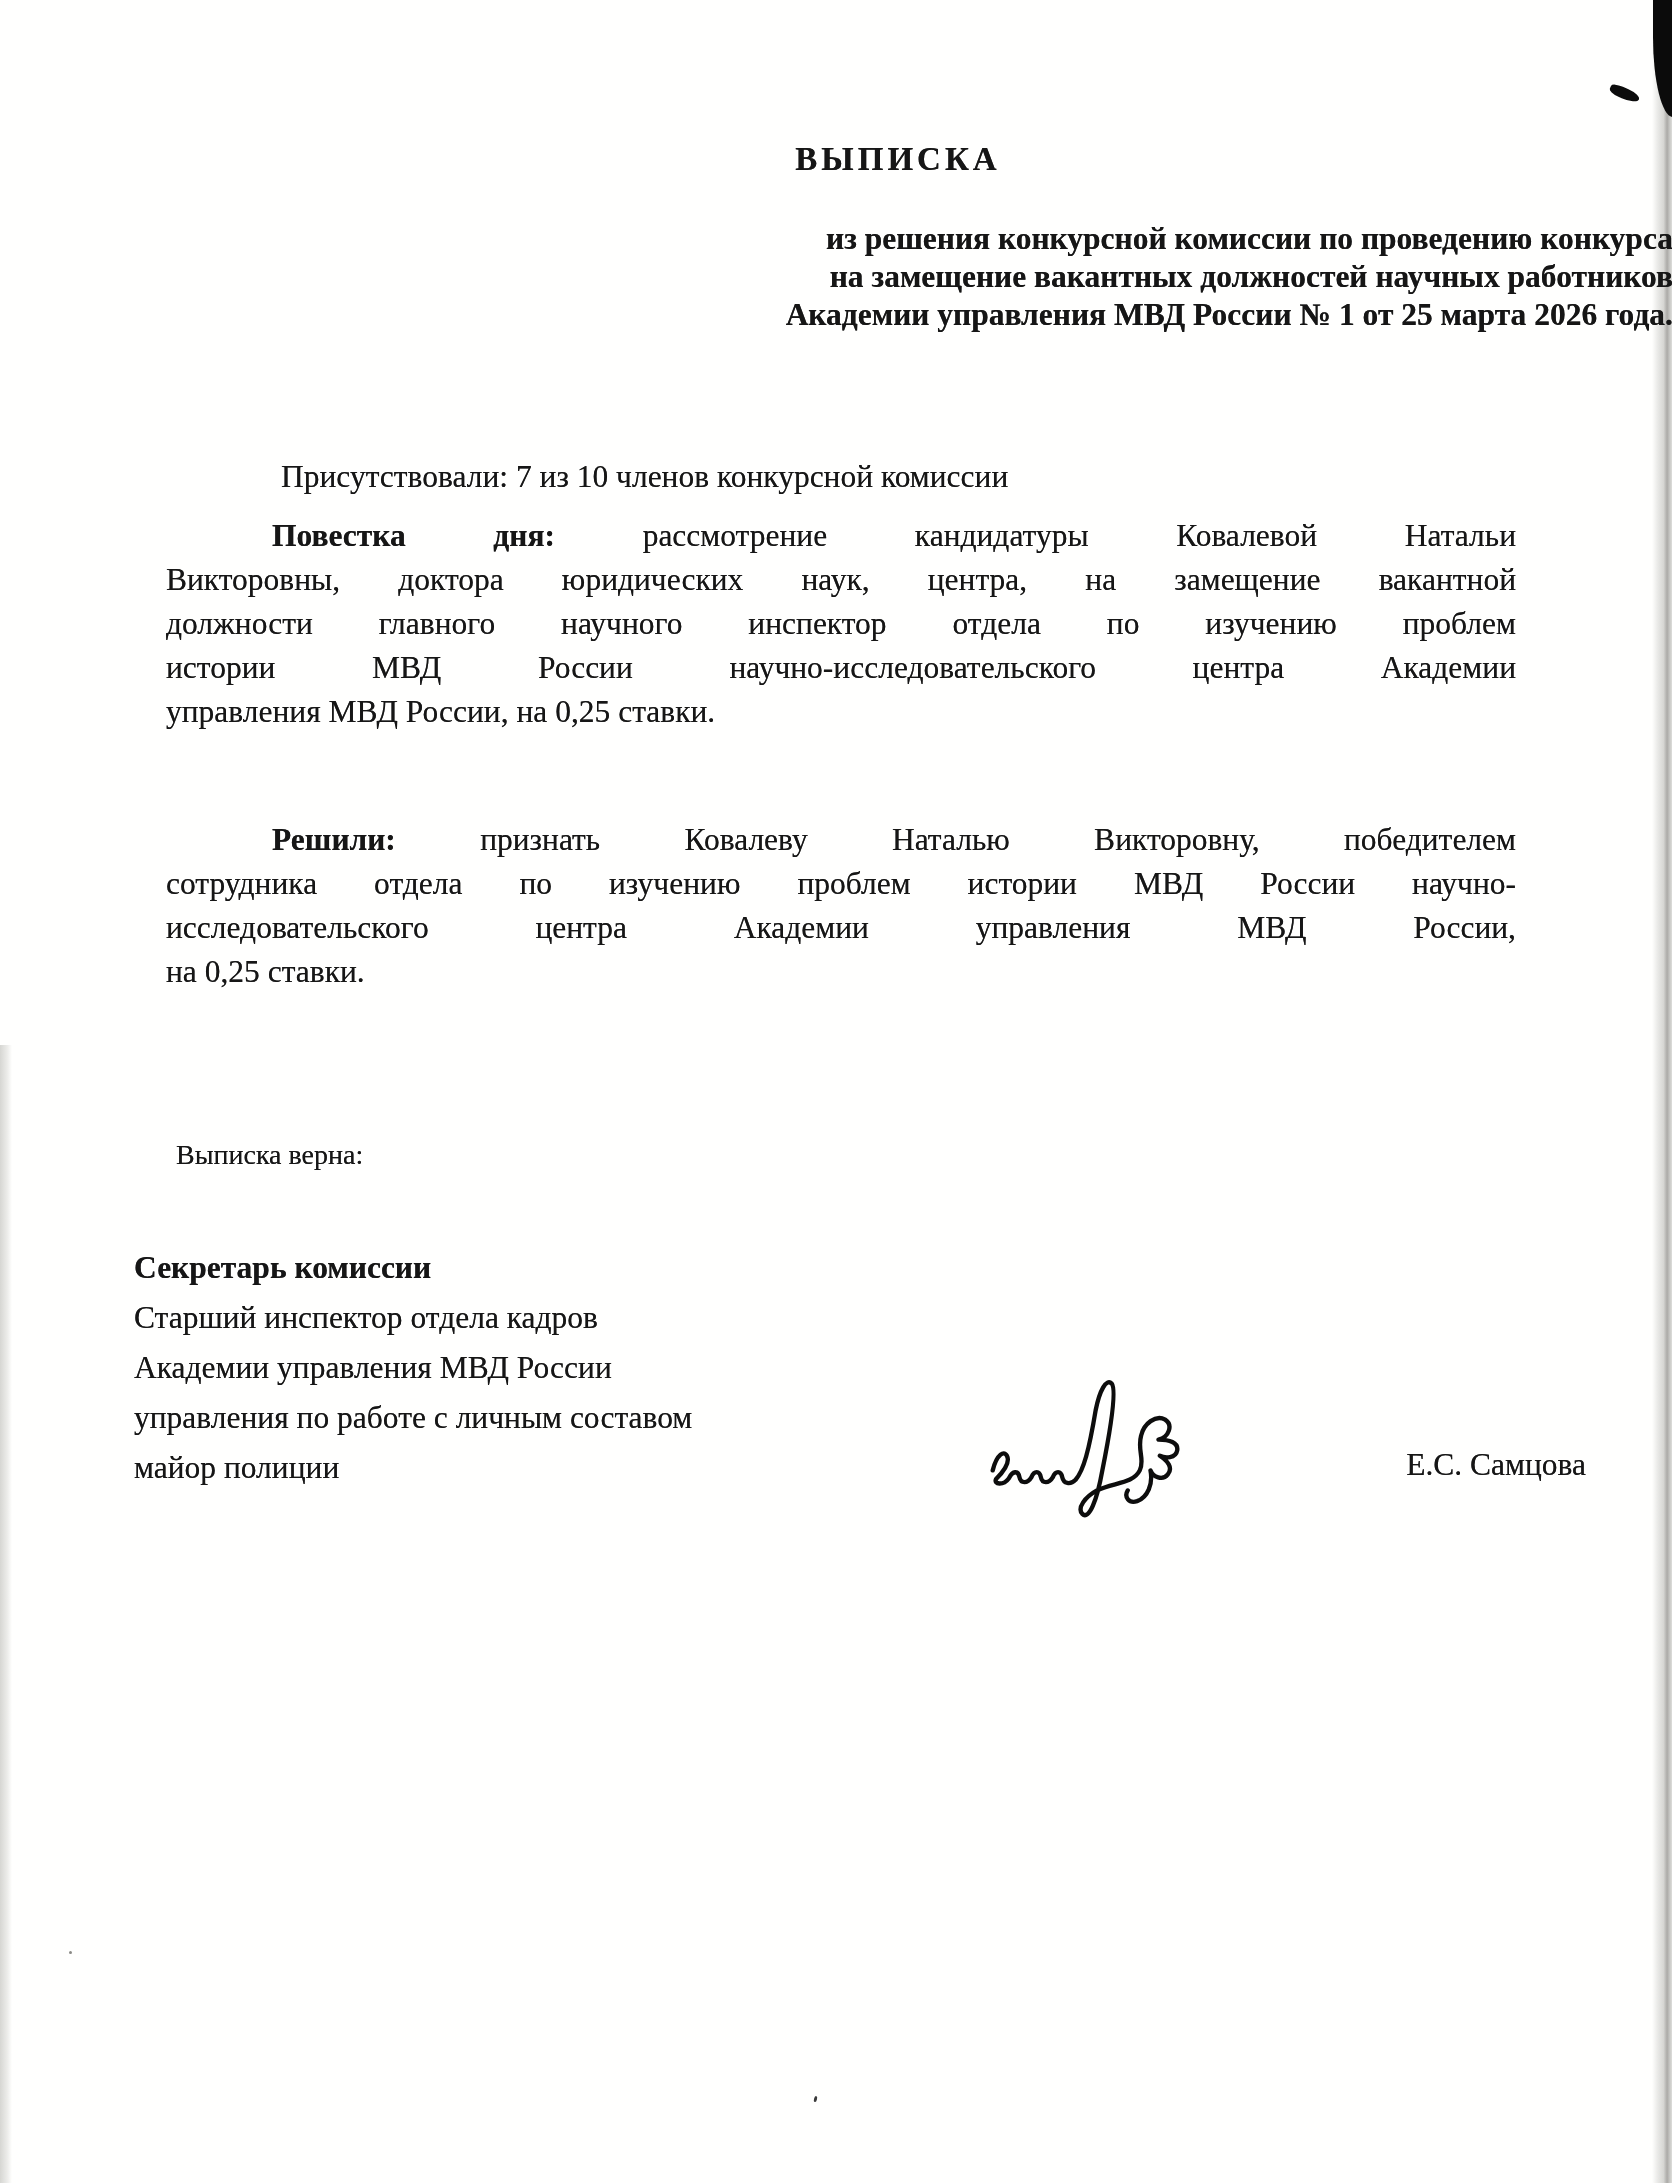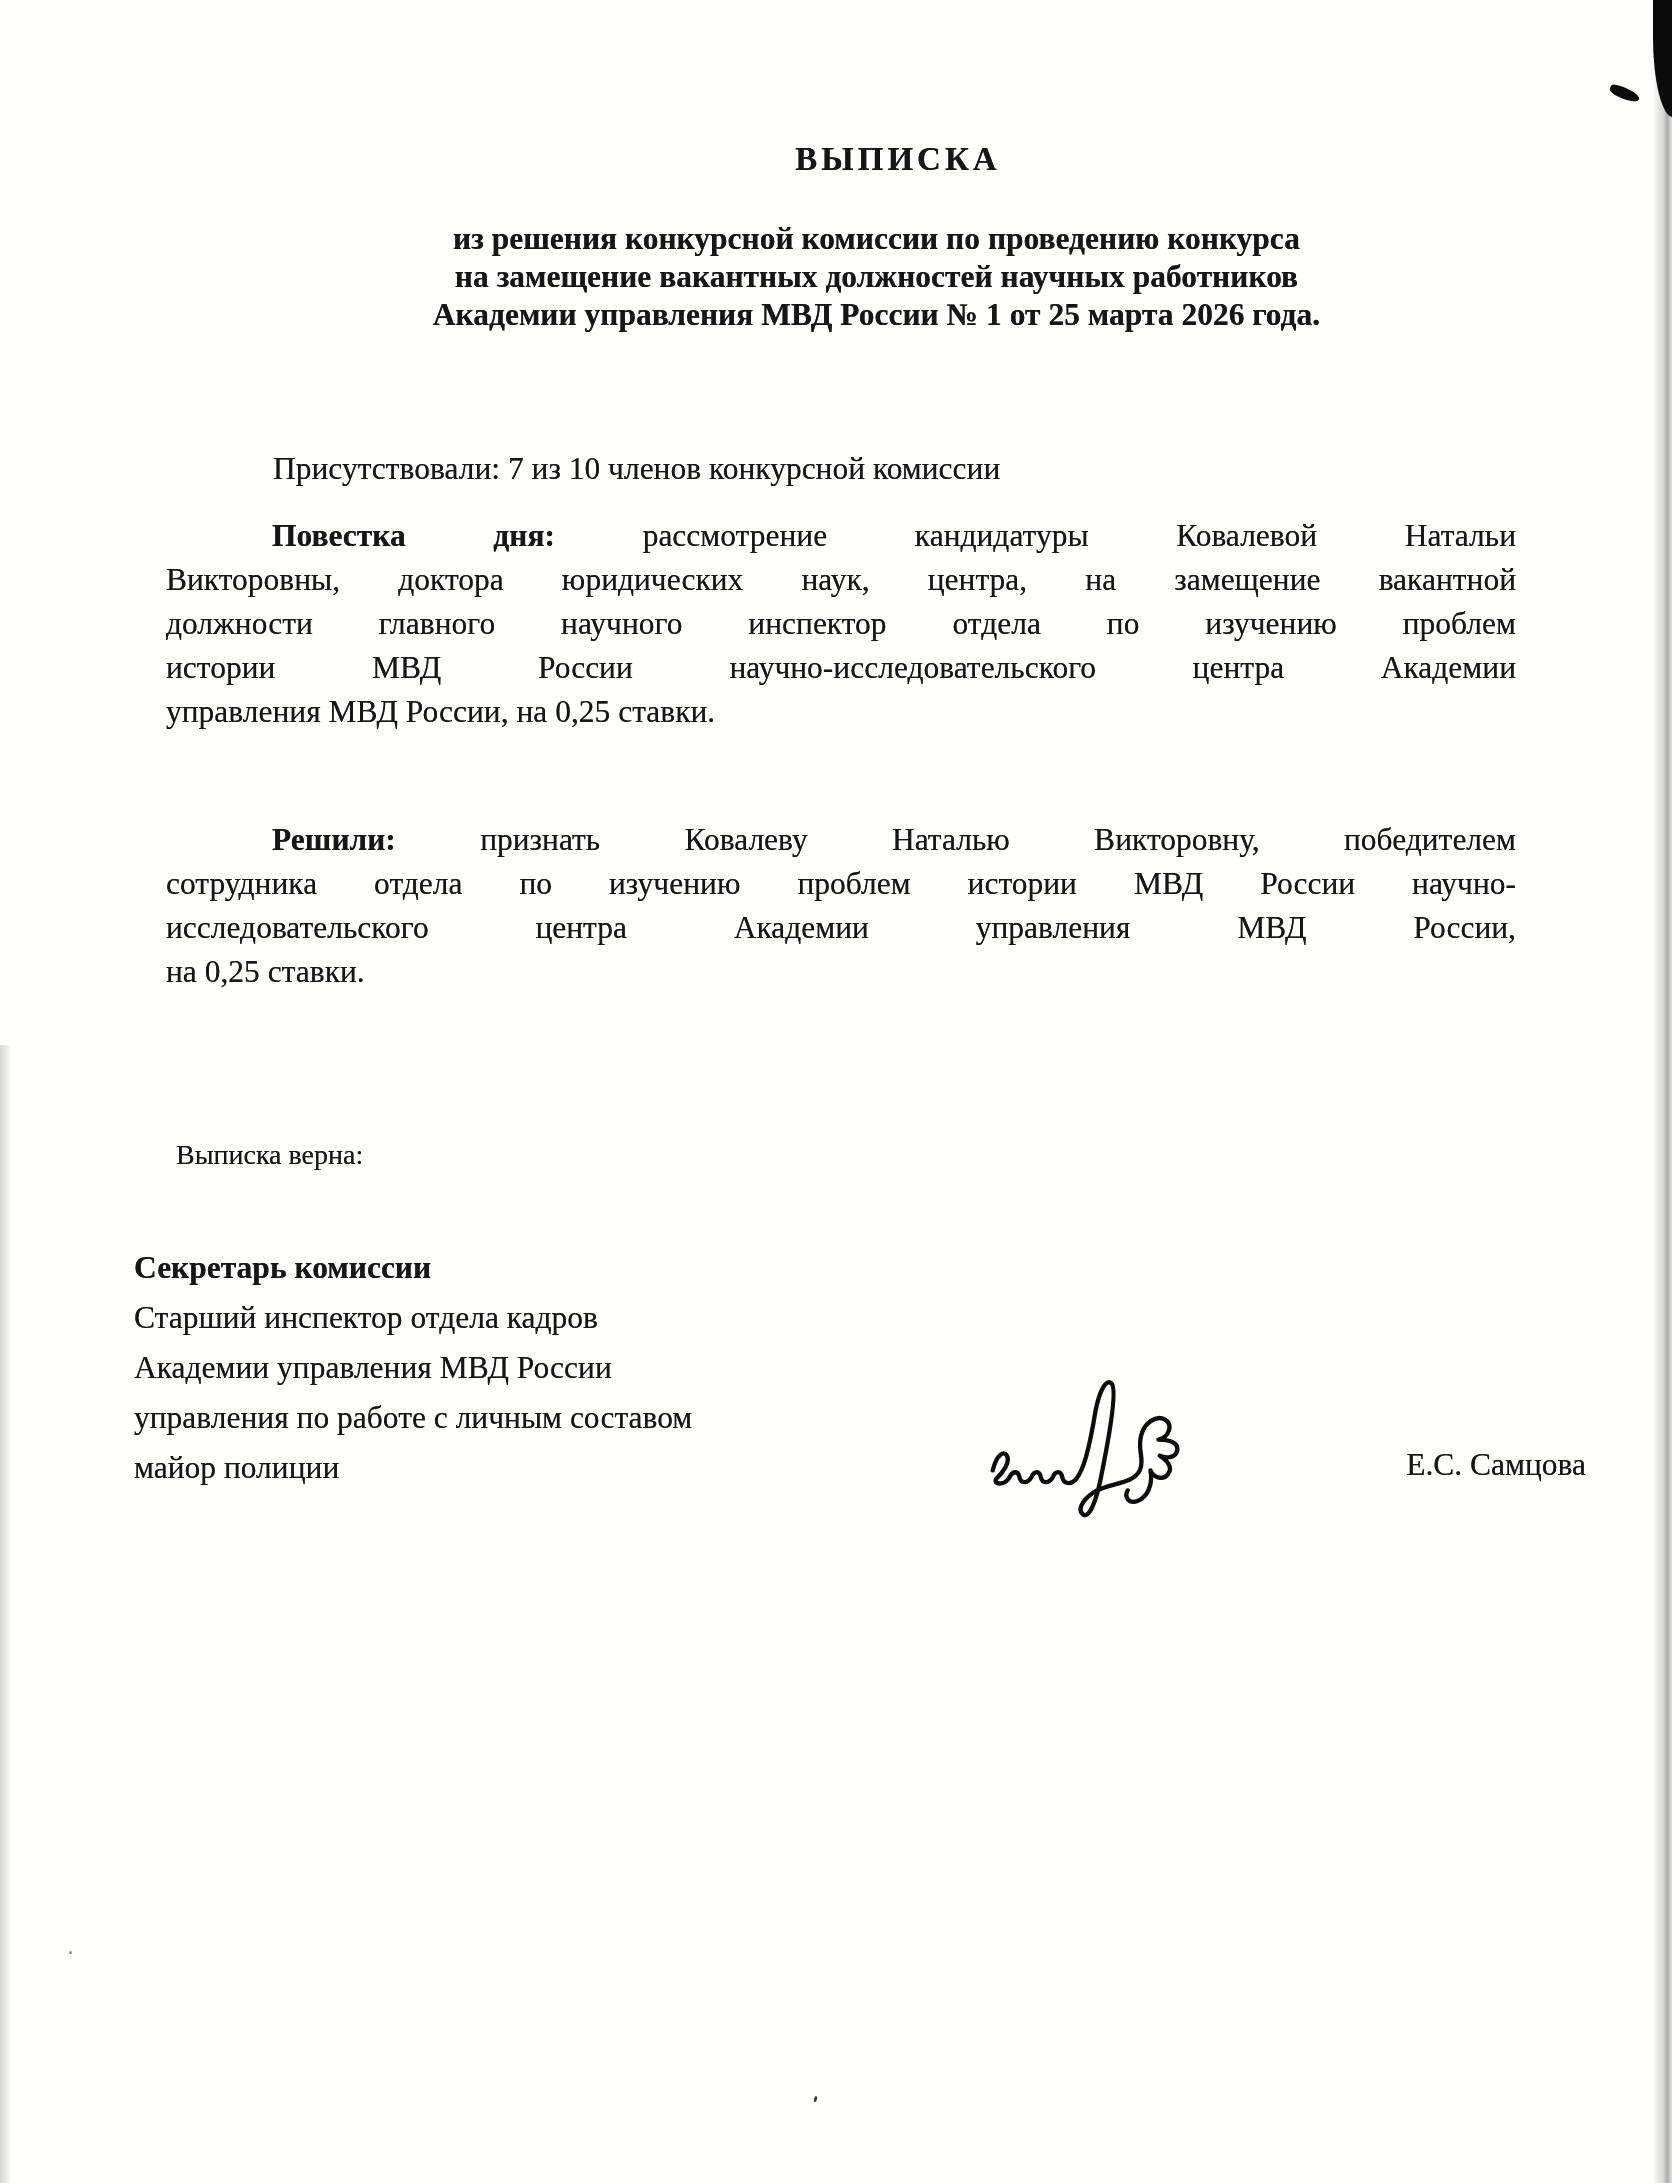--- a/index.html
+++ b/index.html
@@ -35,36 +35,36 @@
     letter-spacing: 4px;
     margin: 10px;
   }
   .doc-subtitle {
     position: absolute;
     top: 220px;
     left: 0;
     width: 100%;
     padding-left: 80px;
     box-sizing: border-box;
-    text-align: center;
+    text-align: right;
     font-size: 31.5px;
     font-weight: bold;
     line-height: 38px;
   }
 
   
   .attendance {
     position: absolute;
     top: 447px;
     left: 167px;
     width: 1350px;
     font-size: 31.5px;
     line-height: 44px;
     text-indent: 106px;
-    margin: 0;
+    margin: 8px;
   }
   .para {
     position: absolute;
     left: 166px;
     width: 1350px;
     font-size: 31.5px;
     line-height: 44px;
   }
   .para-agenda { top: 514px; }
   .para-resolution { top: 818px; }

